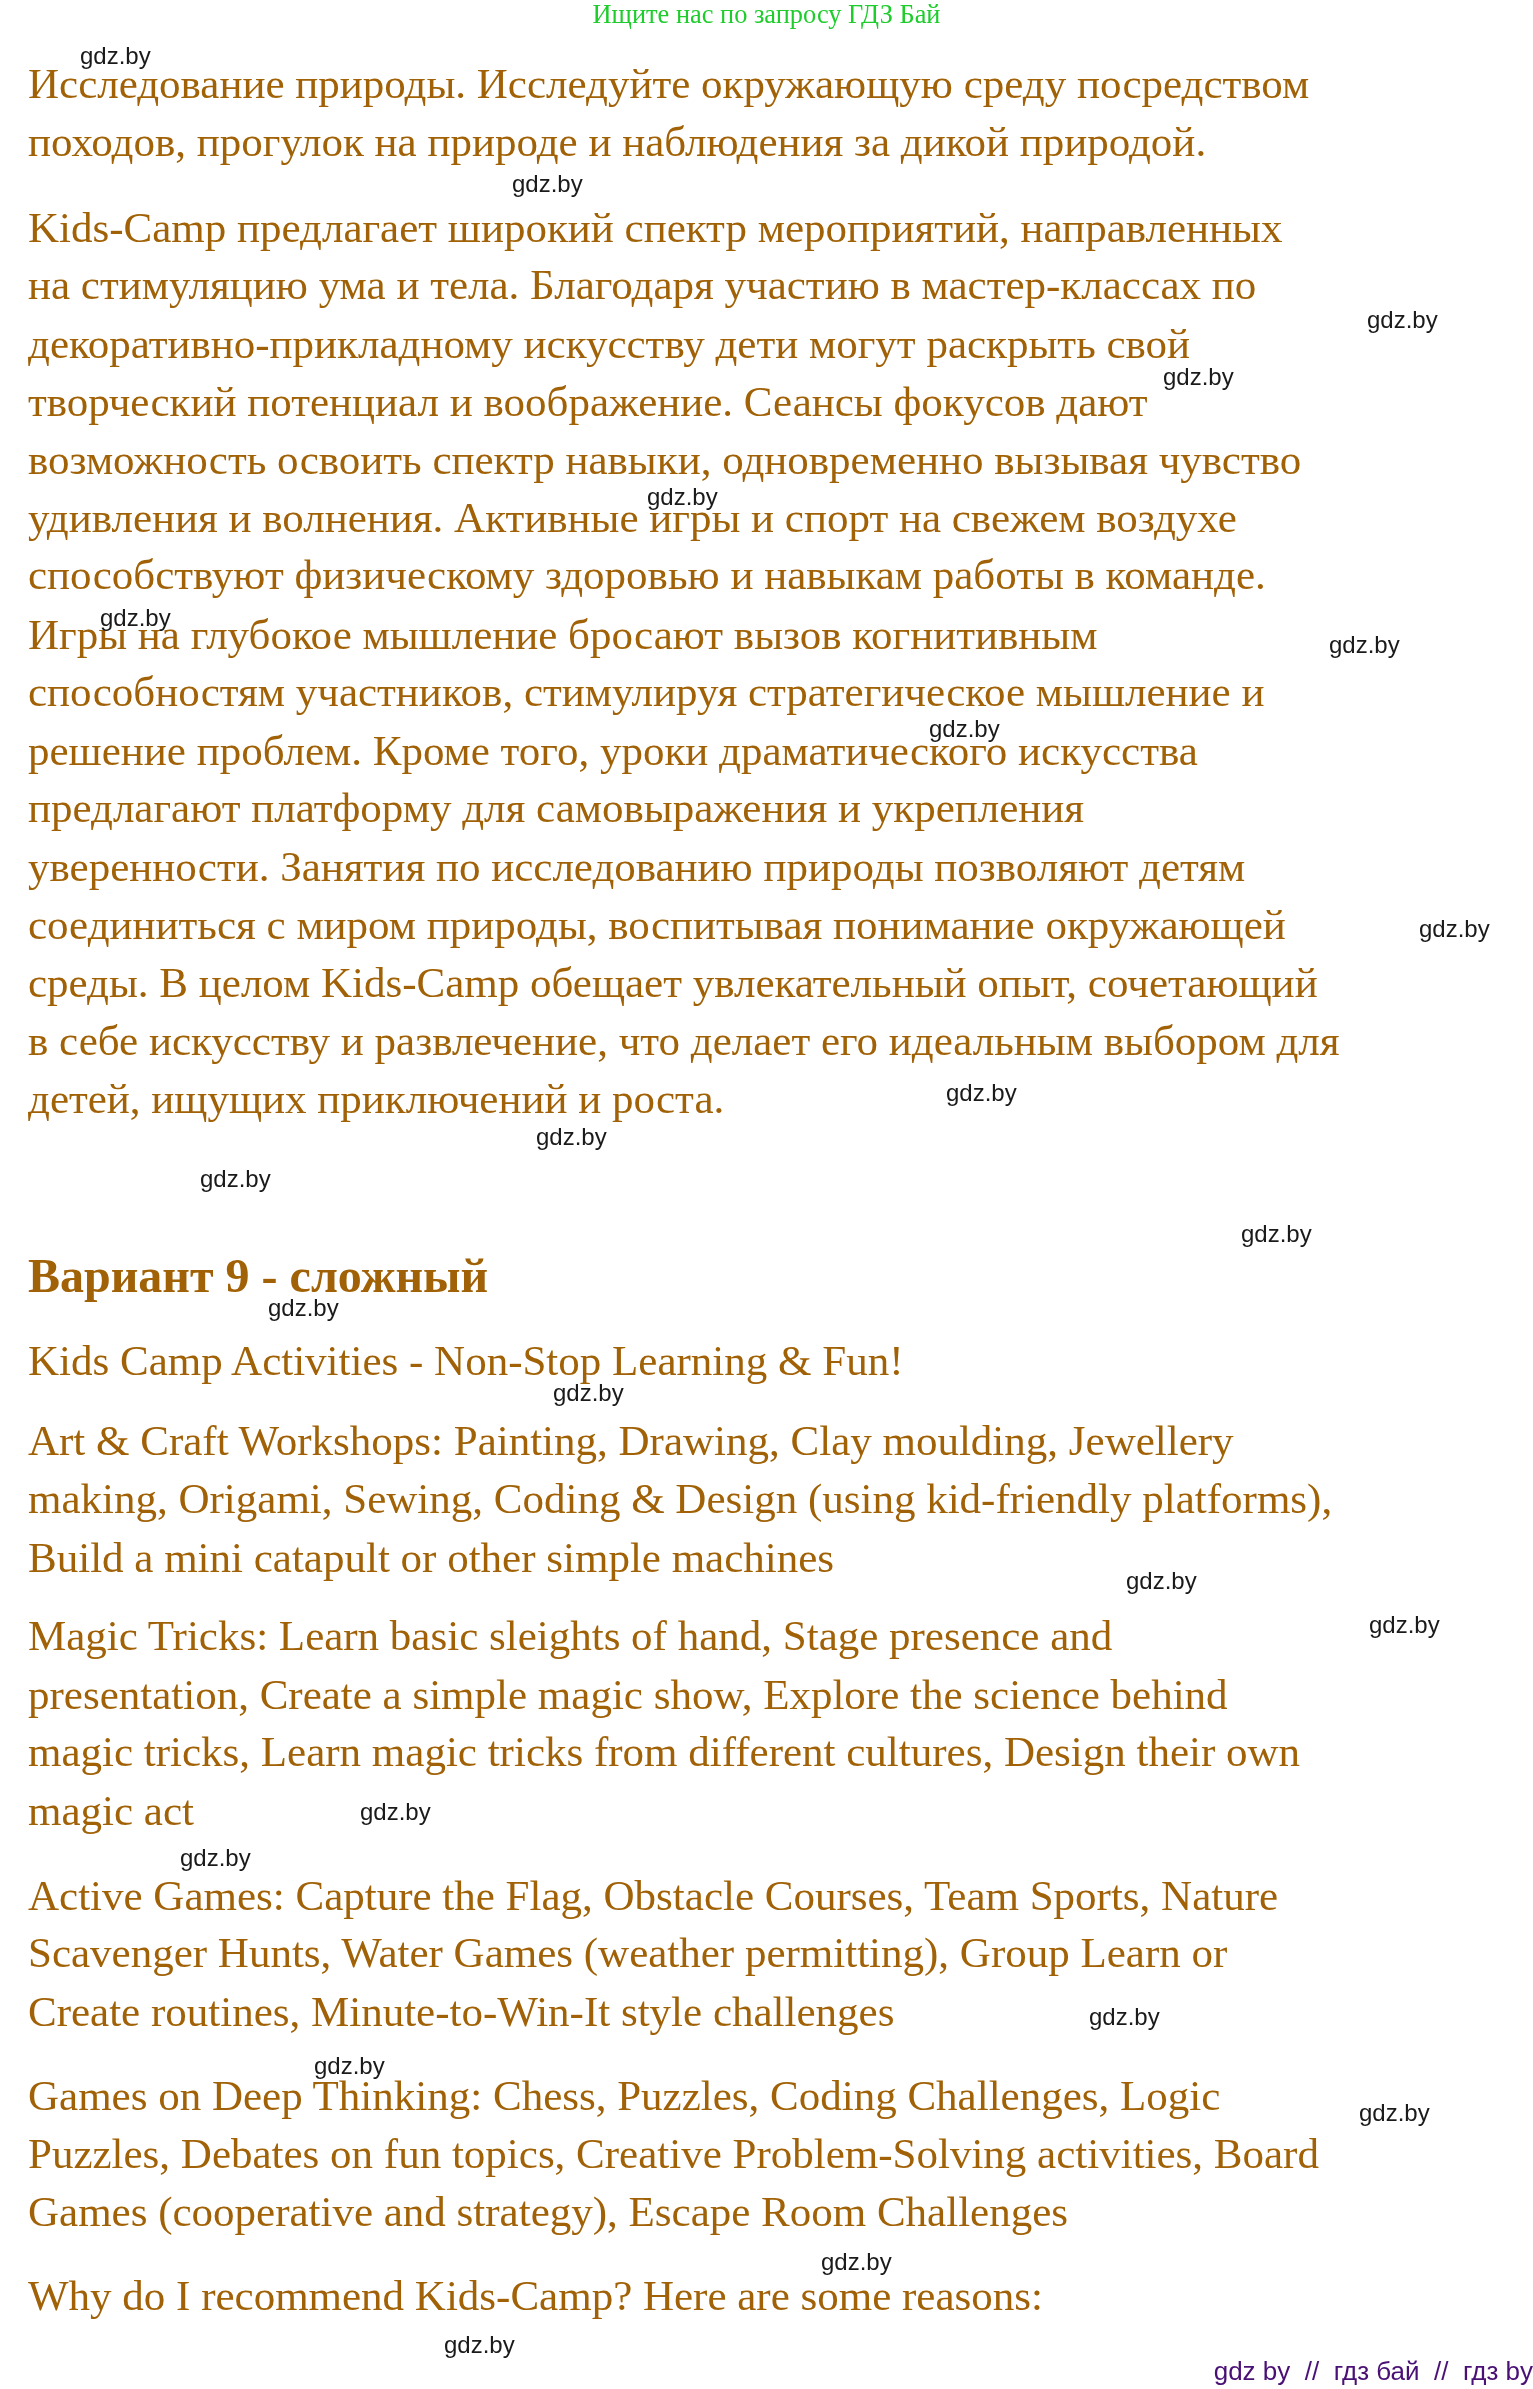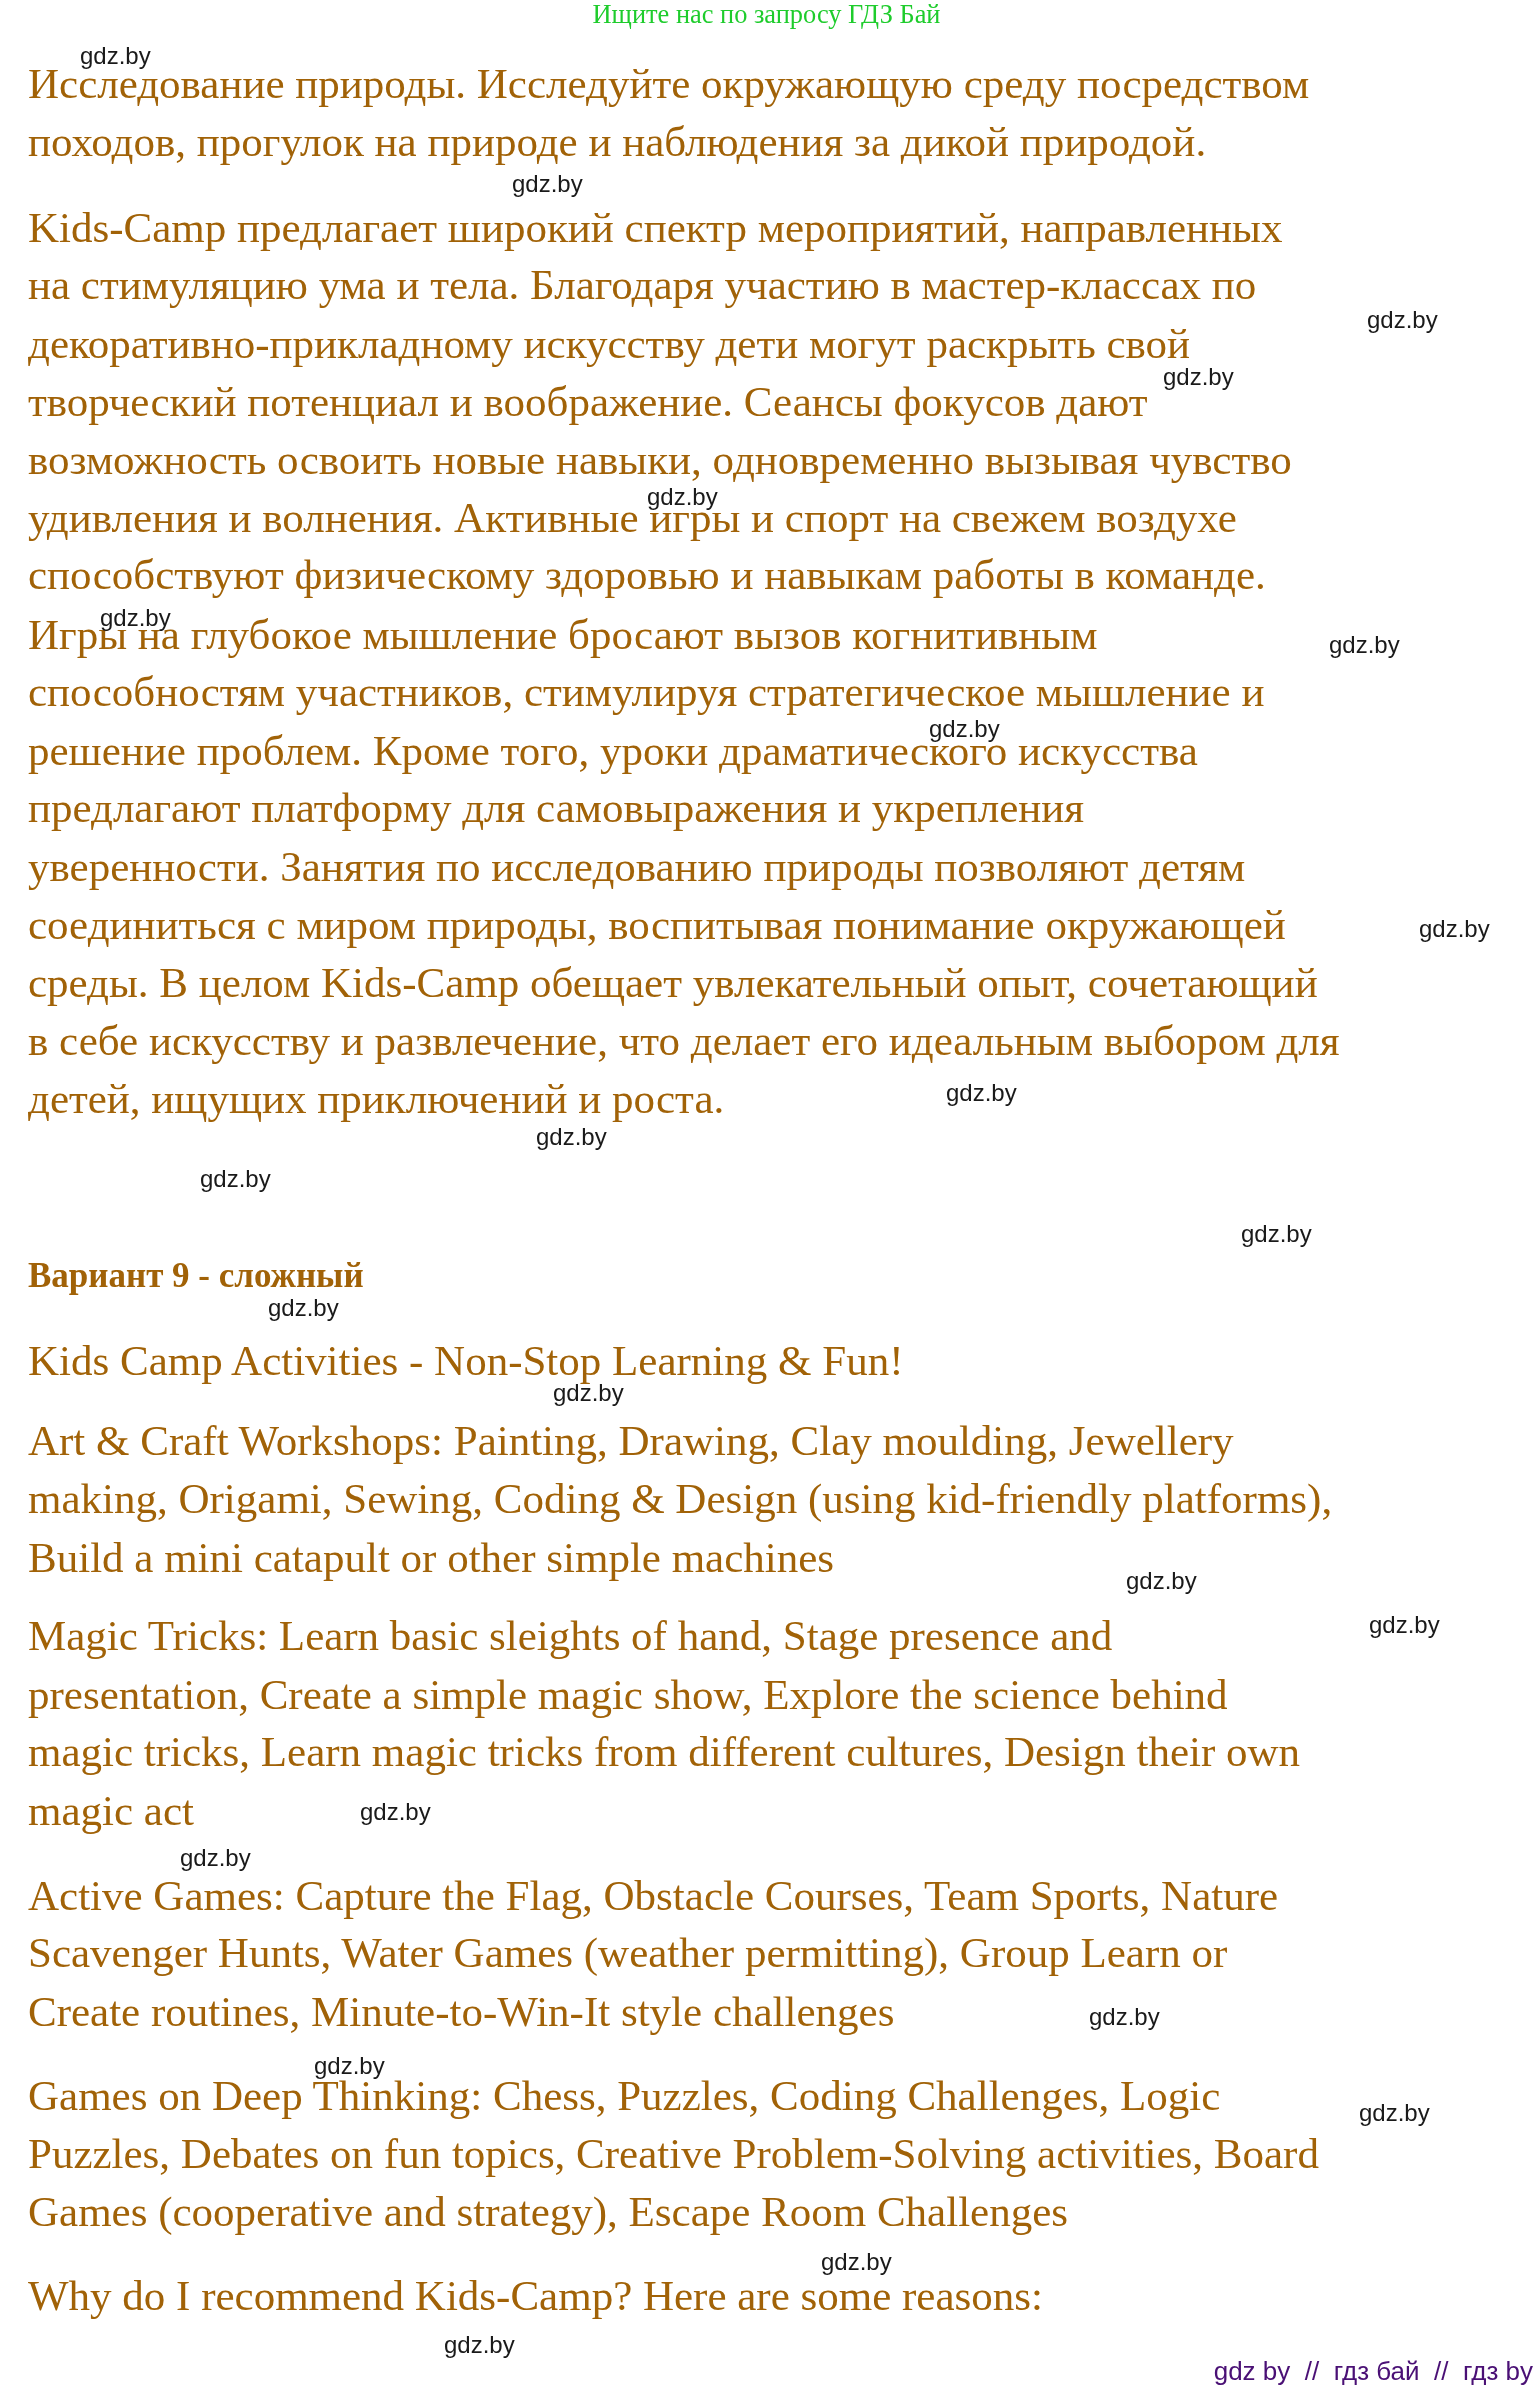--- a/index.html
+++ b/index.html
@@ -3,38 +3,38 @@
 <meta charset="utf-8">
 <style>
   html, body { margin:0; padding:0; background:#ffffff; }
   body { width:1533px; height:2389px; position:relative; overflow:hidden; }
   .hdr { position:absolute; left:0; width:1533px; top:0; text-align:center;
          font-family:Liberation Serif, serif; font-size:26.4px; line-height:29px; color:#1ecc2c; }
   .ftr { position:absolute; left:0; width:1533px; top:2356px; text-align:right;
          font-family:"Liberation Sans", sans-serif; font-size:26px; line-height:30px; color:#4a1075; white-space:pre; }
   .ln { position:absolute; left:28px; font-family:Liberation Serif, serif; font-size:43px;
         line-height:43px; color:#a16207; white-space:nowrap; }
-  .h { font-weight:bold; font-size:35px; }
+  .h { font-weight:bold; font-size:48px; }
   .wm { position:absolute; font-family:"Liberation Sans", sans-serif; font-size:24px; line-height:24px;
         color:#1a1a1a; white-space:nowrap; }
 </style>
 </head>
 <body>
 
 <div class="hdr">Ищите нас по запросу ГДЗ Бай</div>
 
 <div>
   <div class="ln" style="top:62px">Исследование природы. Исследуйте окружающую среду посредством</div>
   <div class="ln" style="top:120px">походов, прогулок на природе и наблюдения за дикой природой.</div>
 
   <div class="ln" style="top:206px">Kids-Camp предлагает широкий спектр мероприятий, направленных</div>
   <div class="ln" style="top:263px">на стимуляцию ума и тела. Благодаря участию в мастер-классах по</div>
   <div class="ln" style="top:322px">декоративно-прикладному искусству дети могут раскрыть свой</div>
   <div class="ln" style="top:380px">творческий потенциал и воображение. Сеансы фокусов дают</div>
-  <div class="ln" style="top:438px">возможность освоить новые навыки, одновременно вызывая чувство</div>
+  <div class="ln" style="top:438px">возможность освоить спектр навыки, одновременно вызывая чувство</div>
   <div class="ln" style="top:496px">удивления и волнения. Активные игры и спорт на свежем воздухе</div>
   <div class="ln" style="top:553px">способствуют физическому здоровью и навыкам работы в команде.</div>
   <div class="ln" style="top:613px">Игры на глубокое мышление бросают вызов когнитивным</div>
   <div class="ln" style="top:670px">способностям участников, стимулируя стратегическое мышление и</div>
   <div class="ln" style="top:729px">решение проблем. Кроме того, уроки драматического искусства</div>
   <div class="ln" style="top:786px">предлагают платформу для самовыражения и укрепления</div>
   <div class="ln" style="top:845px">уверенности. Занятия по исследованию природы позволяют детям</div>
   <div class="ln" style="top:903px">соединиться с миром природы, воспитывая понимание окружающей</div>
   <div class="ln" style="top:961px">среды. В целом Kids-Camp обещает увлекательный опыт, сочетающий</div>
   <div class="ln" style="top:1019px">в себе искусству и развлечение, что делает его идеальным выбором для</div>

